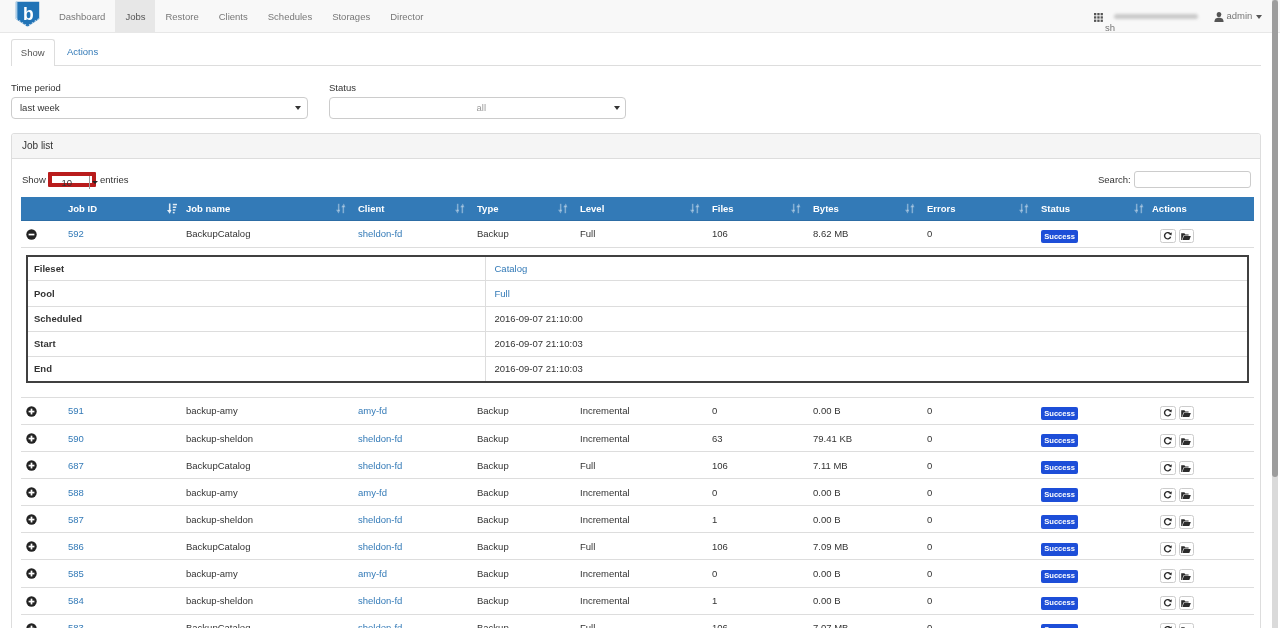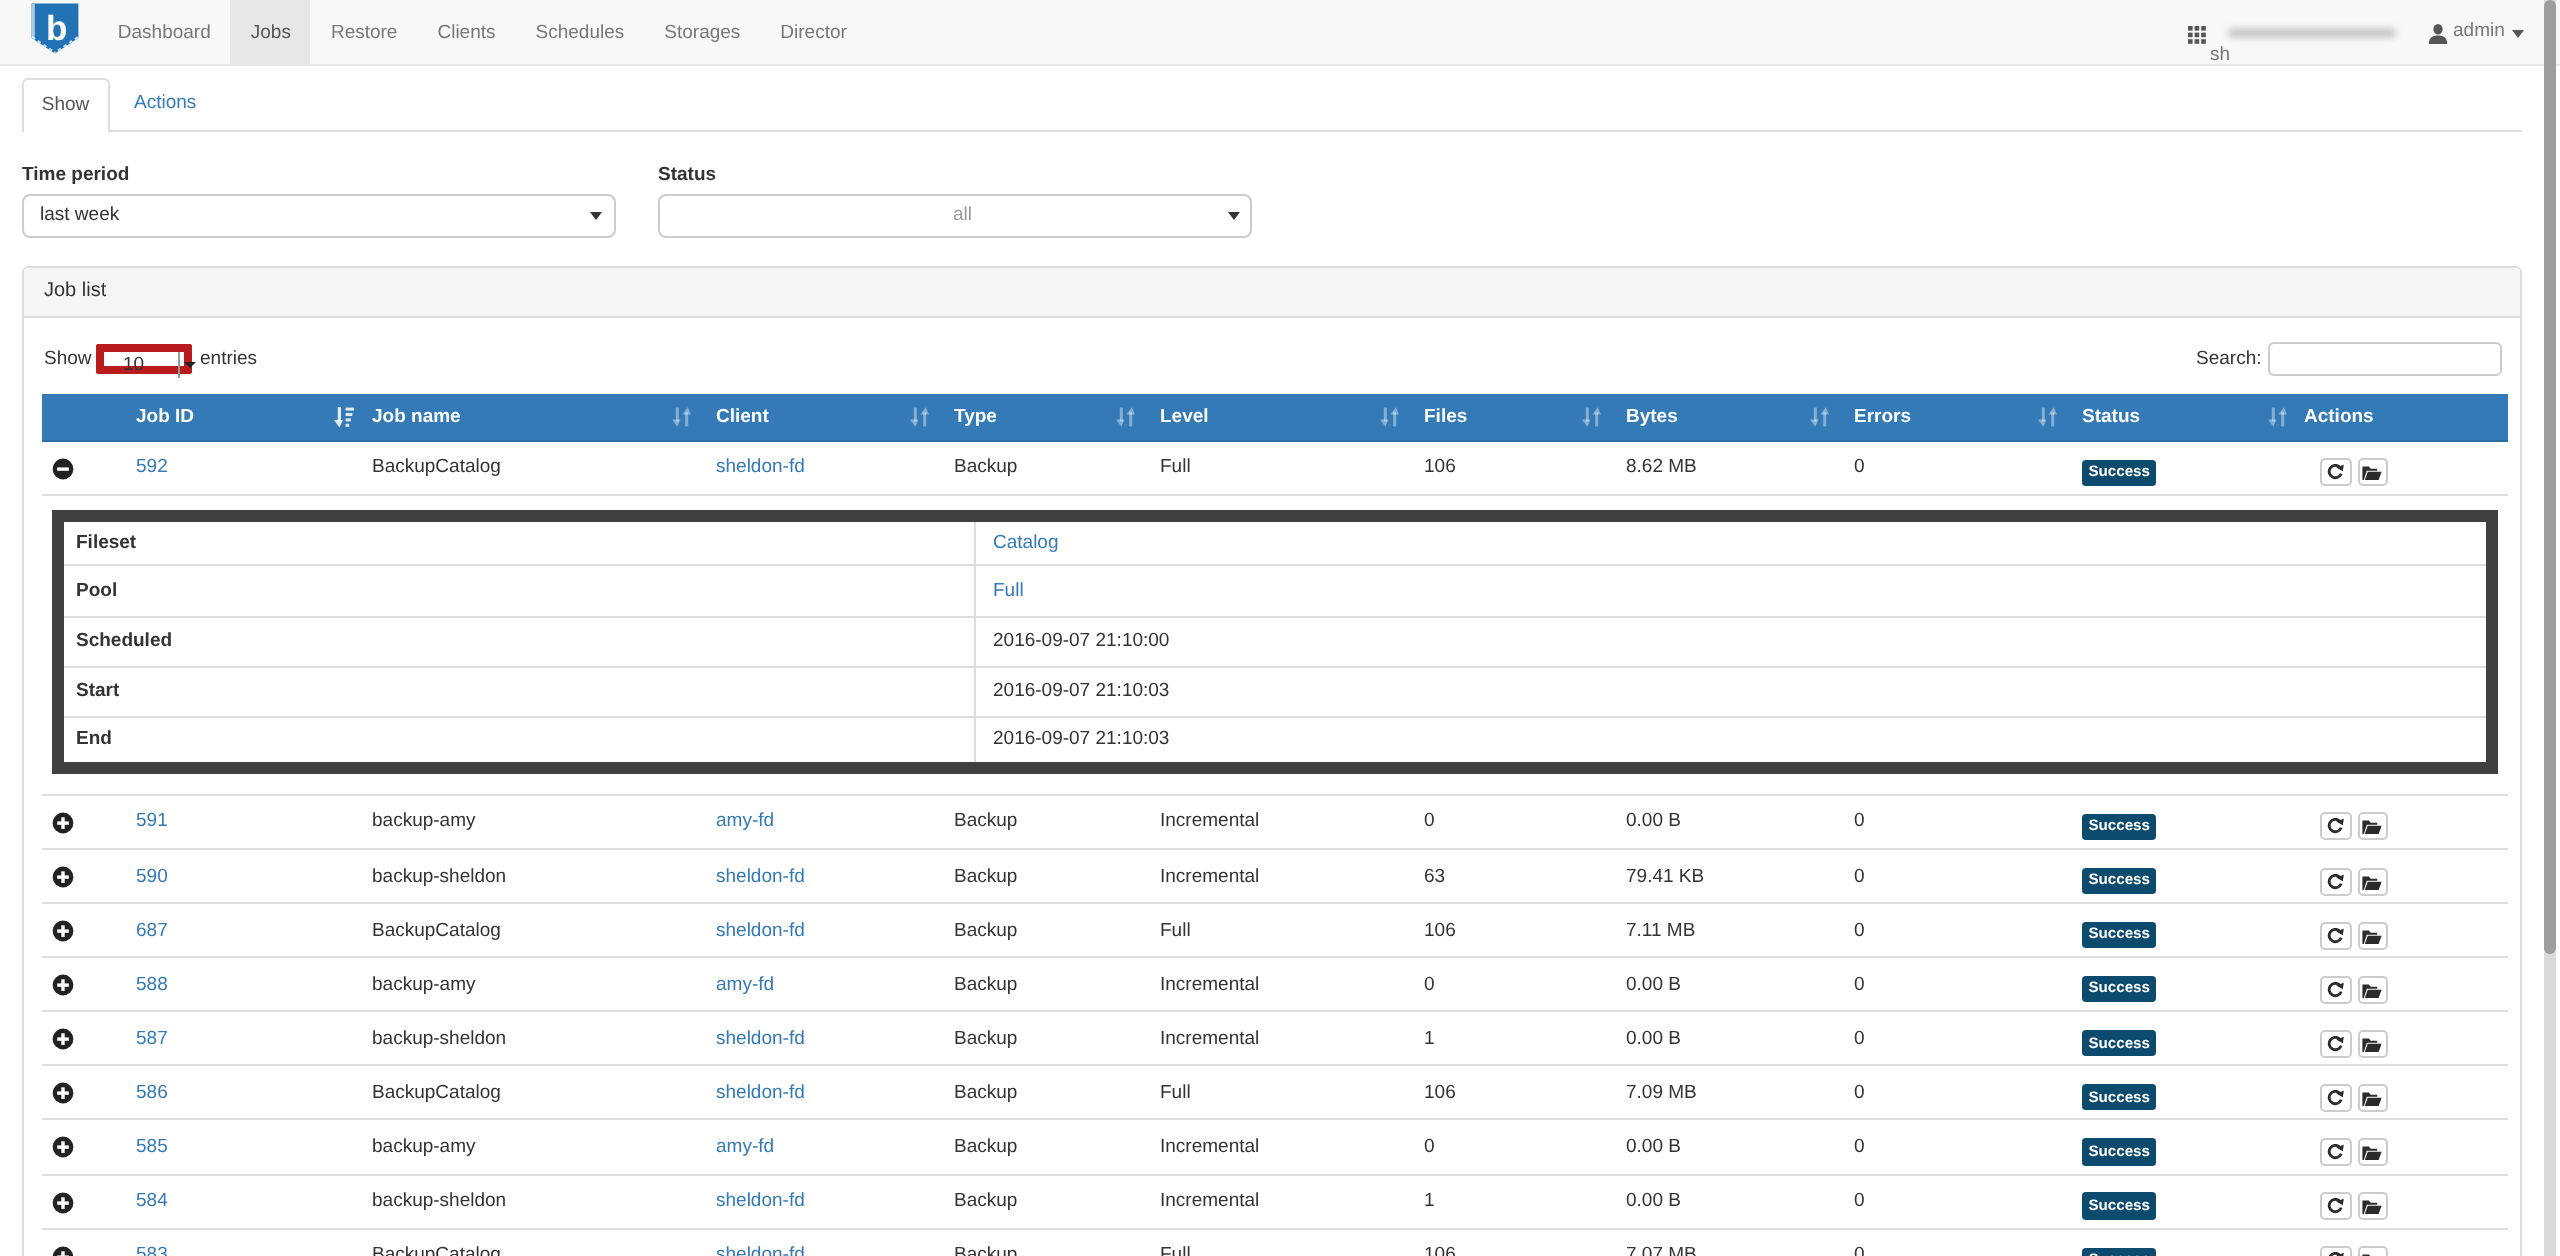--- a/index.html
+++ b/index.html
@@ -22,21 +22,21 @@
   border-top:4px solid #555; }
 
 
 #tabline { position:absolute; left:11px; top:65px; width:1250px; height:1px; background:#ddd; }
 #tab-show { position:absolute; left:11px; top:39px; width:43.5px; height:27px;
   background:#fff; border:1px solid #ddd; border-bottom:none; border-radius:3px 3px 0 0;
   text-align:center; line-height:26px; color:#555; z-index:2; }
 #tab-actions { position:absolute; left:67px; top:39px; height:27px; line-height:26px; color:#337ab7; }
 
 
-.flabel { position:absolute; font-weight:bold; color:#333; }
+.flabel { position:absolute; font-weight:normal; color:#333; }
 .fselect { position:absolute; top:97.3px; height:22px; border:1px solid #ccc;
   border-radius:4px; background:#fff; line-height:20px; }
 .fselect .txt { padding-left:8px; }
 .fcaret { position:absolute; top:8px; width:0; height:0;
   border-left:3.5px solid transparent; border-right:3.5px solid transparent;
   border-top:4px solid #333; }
 
 
 #panel { position:absolute; left:11px; top:133.4px; width:1250px; height:600px;
   border:1px solid #ddd; border-radius:3px; background:#fff; }
@@ -60,32 +60,32 @@
 #jobtable { position:absolute; left:9px; top:62.6px; width:1233px;
   border-collapse:collapse; table-layout:fixed; }
 #jobtable th { background:#337ab7; color:#fff; font-weight:bold; font-size:9.5px;
   text-align:left; height:23.4px; padding:0 0 0 8px; position:relative; overflow:hidden; border-bottom:1.5px solid #2d6da5; }
 #jobtable td { height:27.1px; padding:0 0 0 8px; border-bottom:1px solid #ddd;
   vertical-align:middle; overflow:hidden; white-space:nowrap; }
 #jobtable td.ctl { padding-left:4.5px; }
 #jobtable td.ctl svg { display:block; margin-top:1px; }
 .sic { position:absolute; right:4.5px; top:6px; }
 .sic1 { right:1.5px; }
-.lbl { display:inline-block; position:relative; top:2.5px; background:#0c4a6e; color:#fff; font-weight:bold;
+.lbl { display:inline-block; position:relative; top:2.5px; background:#1d4ed8; color:#fff; font-weight:bold;
   font-size:7.6px; line-height:8.4px; padding:2.4px 3.2px; border-radius:2px; }
 .act { padding-left:12px !important; }
 .abtn { display:inline-block; position:relative; top:2.5px; width:15.5px; height:14px; border:1px solid #ccc;
   border-radius:2.5px; background:#fff; vertical-align:middle; text-align:center;
   margin-right:3px; }
 .abtn svg { display:inline-block; margin-top:2px; vertical-align:top; }
 
 
 #jobtable td#dtd { height:149.9px; padding:0 !important; vertical-align:top; }
 #dtable { border-collapse:collapse; table-layout:fixed; width:1222.5px;
-  margin:6.7px 0 0 5px; border:6px solid #404040; }
+  margin:6.7px 0 0 5px; border:2px solid #404040; }
 #dtable td { height:25.2px; border-bottom:1px solid #ddd; padding:0; vertical-align:middle; }
 #dtable td.k { width:458px; font-weight:bold; padding-left:6px; border-right:1px solid #ddd; }
 #dtable td.v { padding-left:9px; }
 #dtable tr:last-child td { border-bottom:none; }
 
 
 #sbtrack { position:fixed; right:2.5px; top:0; width:5.5px; height:628px;
   background:#dadada; z-index:99; }
 #sbthumb { position:fixed; right:2.5px; top:0; width:5.5px; height:477px;
   background:#9d9d9d; border-radius:3px; z-index:100; }

